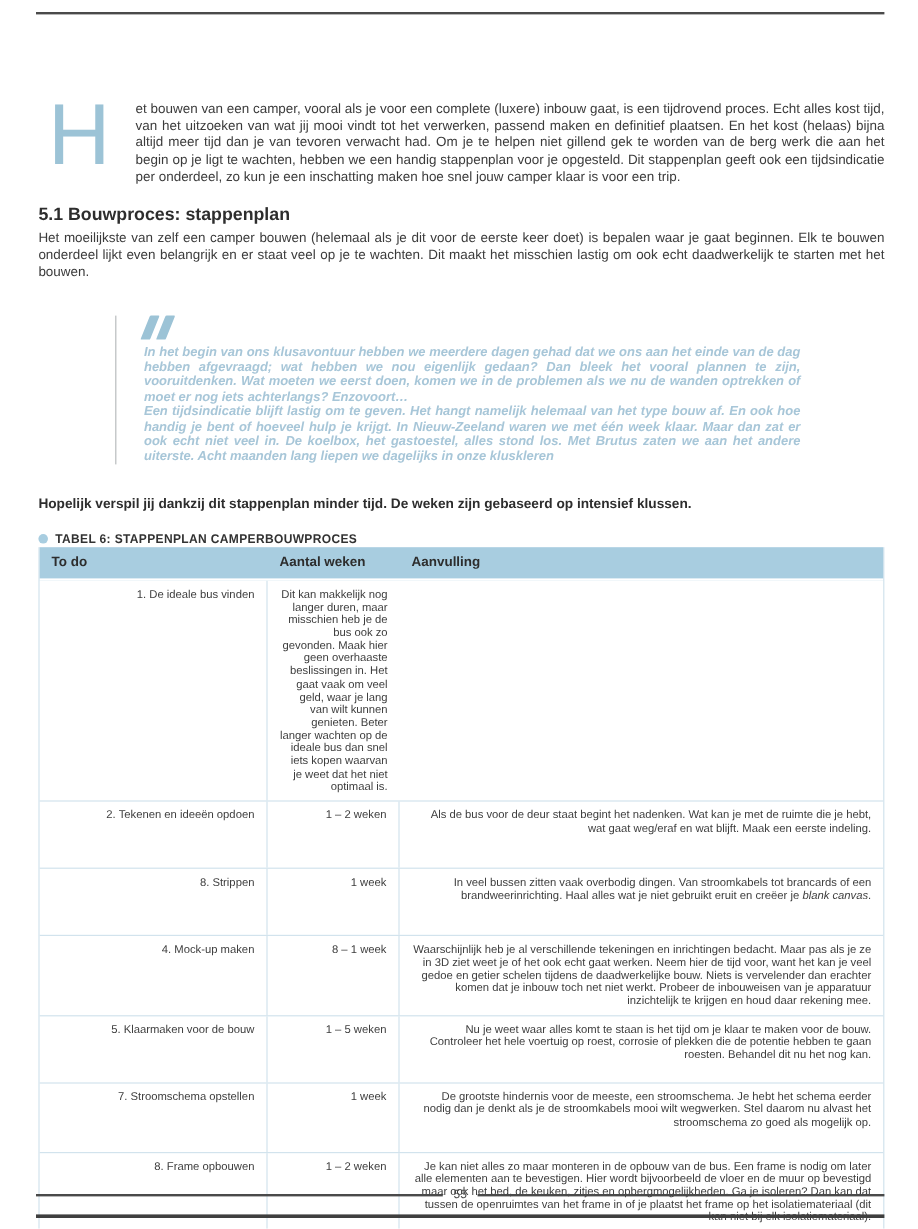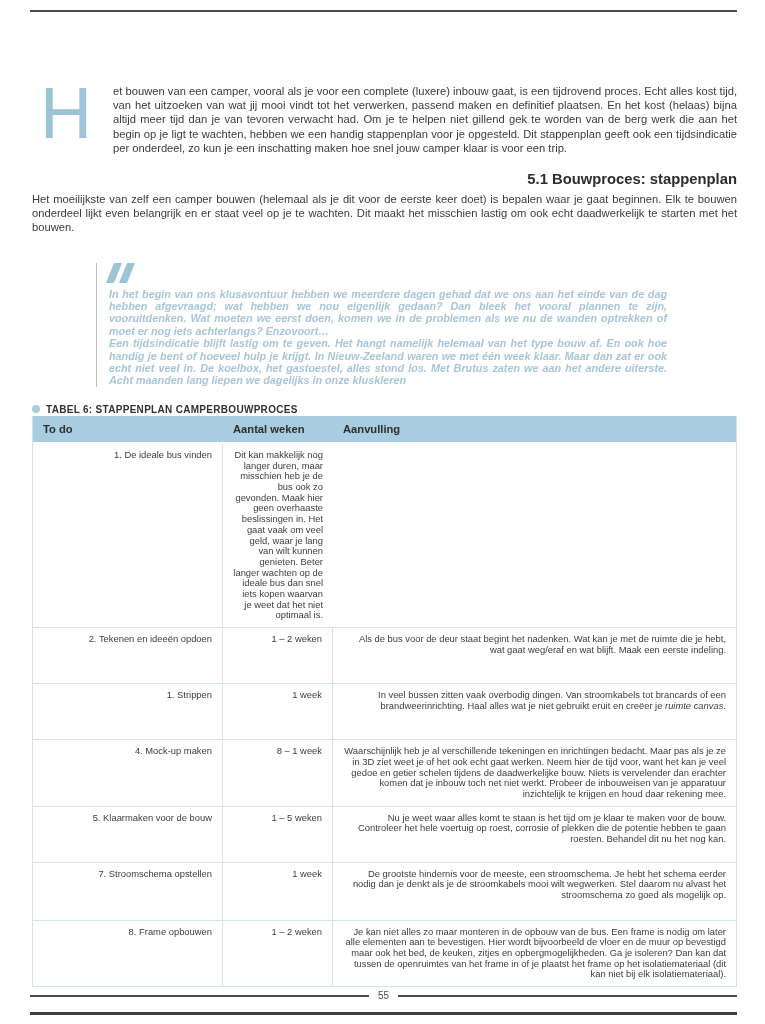--- a/index.html
+++ b/index.html
@@ -18,27 +18,27 @@
   }
   .top-rule{position:absolute;top:10px;left:30px;right:28px;height:2px;background:#4a4a4a;}
   .bottom-rule{position:absolute;top:1012px;left:30px;right:28px;height:3px;background:#3f3f3f;}
 
   .intro{margin-top:84px;font-size:11.2px;line-height:14.2px;text-align:justify;color:var(--body-text);}
   .dropcap{
     float:left;color:var(--accent);
     font-size:72px;line-height:54px;font-weight:400;
     width:64px;height:56px;margin:2px 9px 0 8px;letter-spacing:-2px;
   }
-  .section-heading{font-size:14.8px;font-weight:700;color:#2d2d2d;margin-top:16px;line-height:17px;text-align:right;}
+  .section-heading{font-size:14.8px;font-weight:700;color:#2d2d2d;margin-top:16px;line-height:17px;}
   .section-body{margin-top:4px;font-size:11.2px;line-height:14.2px;text-align:justify;}
 
   .quote{
     margin:28px 70px 0 64px;
     border-left:1px solid #b9bcbe;
-    padding-left:12px;
+    padding-left:23px;
   }
   .quote-mark{height:22px;margin-bottom:3px;padding-left:1px;}
   .qbar{
     display:inline-block;width:8px;height:20px;margin-right:5px;
     background:var(--accent);transform:skewX(-22deg);border-radius:1px;
   }
   .quote-p{
     font-size:10.8px;line-height:12.4px;font-style:italic;font-weight:600;
     color:var(--quote-text);text-align:justify;
   }
@@ -95,20 +95,21 @@
   <p class="section-body">Het moeilijkste van zelf een camper bouwen (helemaal als je dit voor de eerste keer doet) is bepalen waar je gaat beginnen. Elk te bouwen onderdeel lijkt even belangrijk en er staat veel op je te wachten. Dit maakt het misschien lastig om ook echt daadwerkelijk te starten met het bouwen.</p>
 
   <div class="quote">
     <div class="quote-mark">
       <span class="qbar"></span><span class="qbar"></span>
     </div>
     <p class="quote-p">In het begin van ons klusavontuur hebben we meerdere dagen gehad dat we ons aan het einde van de dag hebben afgevraagd; wat hebben we nou eigenlijk gedaan? Dan bleek het vooral plannen te zijn, vooruitdenken. Wat moeten we eerst doen, komen we in de problemen als we nu de wanden optrekken of moet er nog iets achterlangs? Enzovoort…</p>
     <p class="quote-p">Een tijdsindicatie blijft lastig om te geven. Het hangt namelijk helemaal van het type bouw af. En ook hoe handig je bent of hoeveel hulp je krijgt. In Nieuw-Zeeland waren we met één week klaar. Maar dan zat er ook echt niet veel in. De koelbox, het gastoestel, alles stond los. Met Brutus zaten we aan het andere uiterste. Acht maanden lang liepen we dagelijks in onze kluskleren</p>
   </div>
 
+  <p class="lead">Hopelijk verspil jij dankzij dit stappenplan minder tijd. De weken zijn gebaseerd op intensief klussen.</p>
 
   <div class="table-label">
     <span class="bullet"></span>
     <span class="table-label-text">TABEL 6: STAPPENPLAN CAMPERBOUWPROCES</span>
   </div>
 
   <div class="tbl">
     <div class="thead">
       <div>To do</div>
       <div>Aantal weken</div>
@@ -118,23 +119,23 @@
         <div class="trow">
           <div>1. De ideale bus vinden</div>
           <div>Dit kan makkelijk nog langer duren, maar misschien heb je de bus ook zo gevonden. Maak hier geen overhaaste beslissingen in. Het gaat vaak om veel geld, waar je lang van wilt kunnen genieten. Beter langer wachten op de ideale bus dan snel iets kopen waarvan je weet dat het niet optimaal is.</div>
         </div>
         <div class="trow">
           <div>2. Tekenen en ideeën opdoen</div>
           <div>1 – 2 weken</div>
           <div>Als de bus voor de deur staat begint het nadenken. Wat kan je met de ruimte die je hebt, wat gaat weg/eraf en wat blijft. Maak een eerste indeling.</div>
         </div>
         <div class="trow">
-          <div>1. Strippen</div>
+          <div>8. Strippen</div>
           <div>1 week</div>
-          <div>In veel bussen zitten vaak overbodig dingen. Van stroomkabels tot brancards of een brandweerinrichting. Haal alles wat je niet gebruikt eruit en creëer je <i>ruimte canvas</i>.</div>
+          <div>In veel bussen zitten vaak overbodig dingen. Van stroomkabels tot brancards of een brandweerinrichting. Haal alles wat je niet gebruikt eruit en creëer je <i>blank canvas</i>.</div>
         </div>
         <div class="trow">
           <div>4. Mock-up maken</div>
           <div>8 – 1 week</div>
           <div>Waarschijnlijk heb je al verschillende tekeningen en inrichtingen bedacht. Maar pas als je ze in 3D ziet weet je of het ook echt gaat werken. Neem hier de tijd voor, want het kan je veel gedoe en getier schelen tijdens de daadwerkelijke bouw. Niets is vervelender dan erachter komen dat je inbouw toch net niet werkt. Probeer de inbouweisen van je apparatuur inzichtelijk te krijgen en houd daar rekening mee.</div>
         </div>
         <div class="trow">
           <div>5. Klaarmaken voor de bouw</div>
           <div>1 – 5 weken</div>
           <div>Nu je weet waar alles komt te staan is het tijd om je klaar te maken voor de bouw. Controleer het hele voertuig op roest, corrosie of plekken die de potentie hebben te gaan roesten. Behandel dit nu het nog kan.</div>

